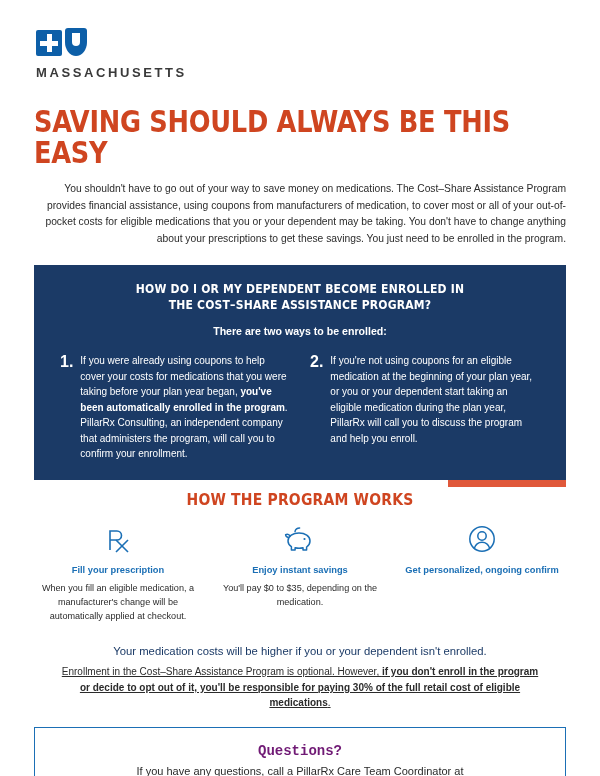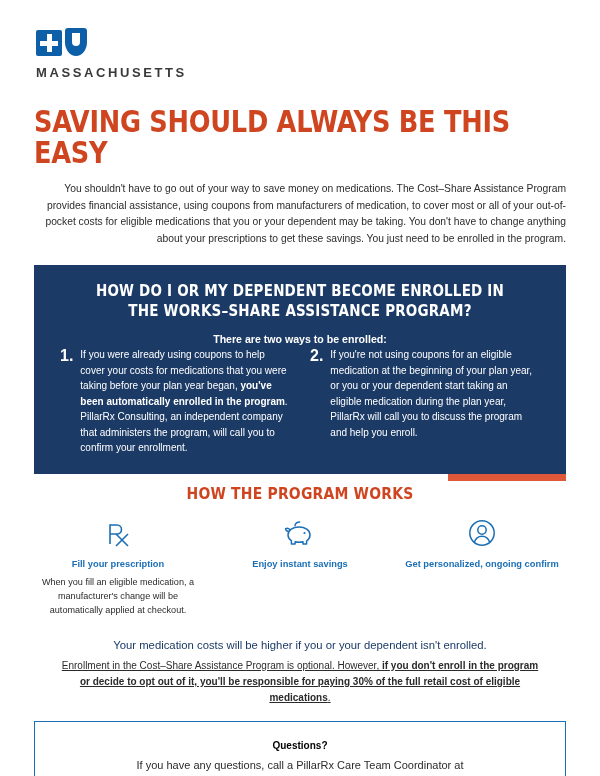--- a/index.html
+++ b/index.html
@@ -108,32 +108,32 @@
   .blue-panel .accent-bar {
     position: absolute;
     right: 0;
     bottom: -7px;
     width: 118px;
     height: 7px;
     background: #e0583a;
   }
   .panel-title {
     text-align: center;
-    font-size: 15px;
+    font-size: 12px;
     font-weight: bold;
     line-height: 1.35;
     letter-spacing: 0.2px;
     font-family: "DejaVu Sans Condensed", "Liberation Sans Narrow", "Liberation Sans", sans-serif;
   }
   .panel-subtitle {
     text-align: center;
     font-size: 10.6px;
     font-weight: bold;
     margin-top: 12px;
-    margin-bottom: 2px;
+    margin-bottom: 16px;
   }
   .ways {
     display: flex;
     gap: 20px;
   }
   .way {
     display: flex;
     gap: 7px;
     width: 50%;
   }
@@ -211,24 +211,24 @@
 
   
   .qbox {
     margin-top: 16px;
     border: 1px solid #1b6fb5;
     padding: 13px 10px 15px 10px;
     text-align: center;
     position: relative;
   }
   .qbox-title {
-    color: #000000;
-    font-weight: bold;
-    font-size: 10px;
-    font-family: Liberation Sans, sans-serif;
+    color: #701a75;
+    font-weight: bold;
+    font-size: 14px;
+    font-family: Liberation Mono, monospace;
     margin-top: -22px;
     background: #ffffff;
     display: inline-block;
     padding: 0 12px;
   }
   .qbox-line {
     font-size: 11px;
     line-height: 1.7;
     color: #2b2b2b;
     margin-top: 3px;
@@ -249,21 +249,21 @@
   </div>
 
   <div class="headline">SAVING SHOULD ALWAYS BE THIS EASY</div>
 
   <div class="intro">You shouldn't have to go out of your way to save money on medications. The Cost–Share Assistance Program provides financial assistance, using coupons from manufacturers of medication, to cover most or all of your out-of-pocket costs for eligible medications that you or your dependent may be taking. You don't have to change anything about your prescriptions to get these savings. You just need to be enrolled in the program.</div>
 
   <div class="blue-panel">
     <div class="accent-bar"></div>
     <div class="panel-title">
       <div>HOW DO I OR MY DEPENDENT BECOME ENROLLED IN</div>
-      <div>THE WORKS–SHARE ASSISTANCE PROGRAM?</div>
+      <div>THE COST–SHARE ASSISTANCE PROGRAM?</div>
     </div>
     <div class="panel-subtitle">There are two ways to be enrolled:</div>
     <div class="ways">
       <div class="way">
         <div class="way-num">1.</div>
         <div class="way-text"><span>If you were already using coupons to help cover your costs for medications that you were taking before your plan year began, </span><b>you've been automatically enrolled in the program</b><span>. PillarRx Consulting, an independent company that administers the program, will call you to confirm your enrollment.</span></div>
       </div>
       <div class="way">
         <div class="way-num">2.</div>
         <div class="way-text"><span>If you're not using coupons for an eligible medication at the beginning of your plan year, or you or your dependent start taking an eligible medication during the plan year, PillarRx will call you to discuss the program and help you enroll.</span></div>
@@ -289,20 +289,21 @@
     <div class="col">
       <div class="icon">
         <svg width="34" height="30" viewBox="0 0 34 30" fill="none" stroke="#1b6fb5" stroke-width="1.5" stroke-linecap="round" stroke-linejoin="round">
           <path d="M5 17c0-5 5-8 11-8s11 3 11 8c0 2.5-1.3 4.6-3.4 6v3h-3.6v-2.2a16 16 0 0 1-7.9 0V26H8.4v-3.3C6.3 21.3 5 19.4 5 17z"></path>
           <path d="M5.5 13.5C3.8 13.2 2.6 12 2.6 10.6c1.6-.6 3.4 0 4.4 1.2"></path>
           <path d="M12 7.5c.5-2 2.4-3.4 4.6-3.4"></path>
           <circle cx="21.5" cy="15" r="1.1" fill="#1b6fb5" stroke="none"></circle>
         </svg>
       </div>
       <div class="col-title">Enjoy instant savings</div>
+      <div class="col-body">You'll pay $0 to $35, depending on the medication.</div>
     </div>
 
     <div class="col">
       <div class="icon">
         <svg width="30" height="30" viewBox="0 0 30 30" fill="none" stroke="#1b6fb5" stroke-width="1.5">
           <circle cx="15" cy="15" r="12.2"></circle>
           <circle cx="15" cy="12" r="4.2"></circle>
           <path d="M7.2 24.5c1.3-4 4.2-6.2 7.8-6.2s6.5 2.2 7.8 6.2"></path>
         </svg>
       </div>

